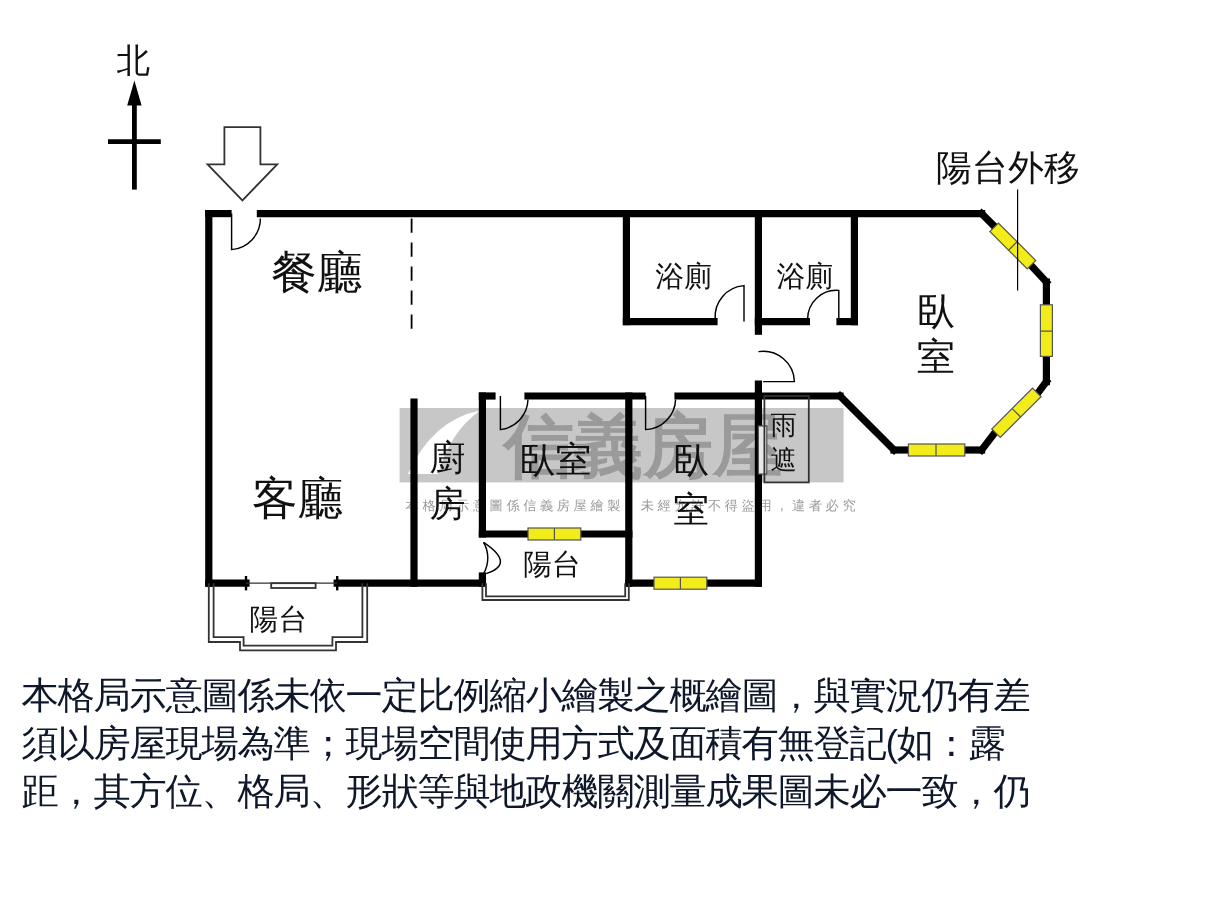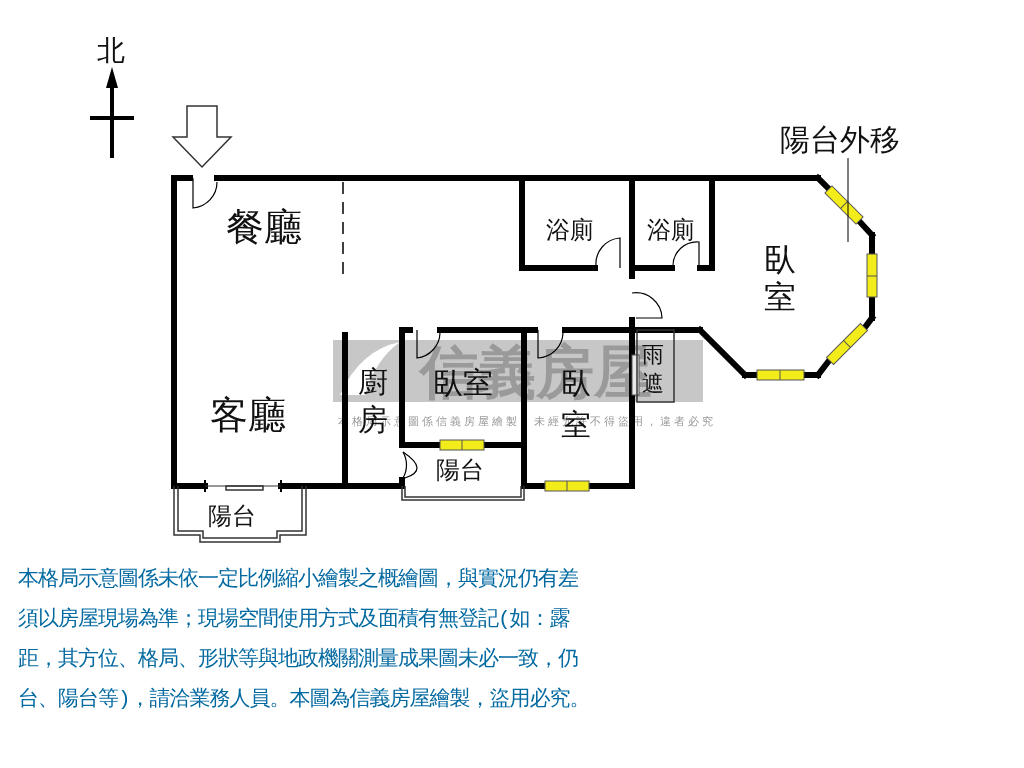--- a/index.html
+++ b/index.html
@@ -1,20 +1,20 @@
 <!DOCTYPE html>
 <html><head>
   <meta charset="utf-8">
   <style>
     html, body { margin:0; padding:0; background:#ffffff; }
     body { width:1024px; height:768px; position:relative; overflow:hidden; font-family:"DejaVu Serif", serif; }
     #plan { position:absolute; left:0; top:0; width:1024px; height:560px; }
     .room-label { font-family:"DejaVu Serif", serif; fill:#111; }
     .wm-text { font-family:"DejaVu Sans", sans-serif; }
-    .note { position:absolute; left:18px; top:560px; width:990px; font-family:Liberation Mono, monospace; font-size:21px; line-height:40px; color:#0369a1; letter-spacing:-1px; }
+    .note { position:absolute; left:18px; top:560px; width:990px; font-family:Liberation Sans, sans-serif; font-size:31px; line-height:40px; color:#0f172a; letter-spacing:-1px; }
     .note-line { display:block; white-space:nowrap; }
   </style>
 </head>
 <body>
 
 <svg id="plan" viewBox="0 0 1024 560" xmlns="http://www.w3.org/2000/svg">
 
   <g>
     <rect x="333" y="340" width="370" height="62" fill="#bdbdbd" opacity="0.85"></rect>
     <path d="M340 395 Q 360 350 400 342 Q 375 360 365 395 Z" fill="#ffffff"></path>
@@ -152,14 +152,13 @@
   <text class="room-label" x="642" y="362" font-size="22">雨</text>
   <text class="room-label" x="642" y="391" font-size="22">遮</text>
   <text class="room-label" x="436" y="478" font-size="24">陽台</text>
   <text class="room-label" x="208" y="524" font-size="24">陽台</text>
 </svg>
 
 <div class="note">
   <span class="note-line">本格局示意圖係未依一定比例縮小繪製之概繪圖，與實況仍有差</span>
   <span class="note-line">須以房屋現場為準；現場空間使用方式及面積有無登記(如：露</span>
   <span class="note-line">距，其方位、格局、形狀等與地政機關測量成果圖未必一致，仍</span>
-  <span class="note-line">台、陽台等)，請洽業務人員。本圖為信義房屋繪製，盜用必究。</span>
 </div>
 
 </body></html>

